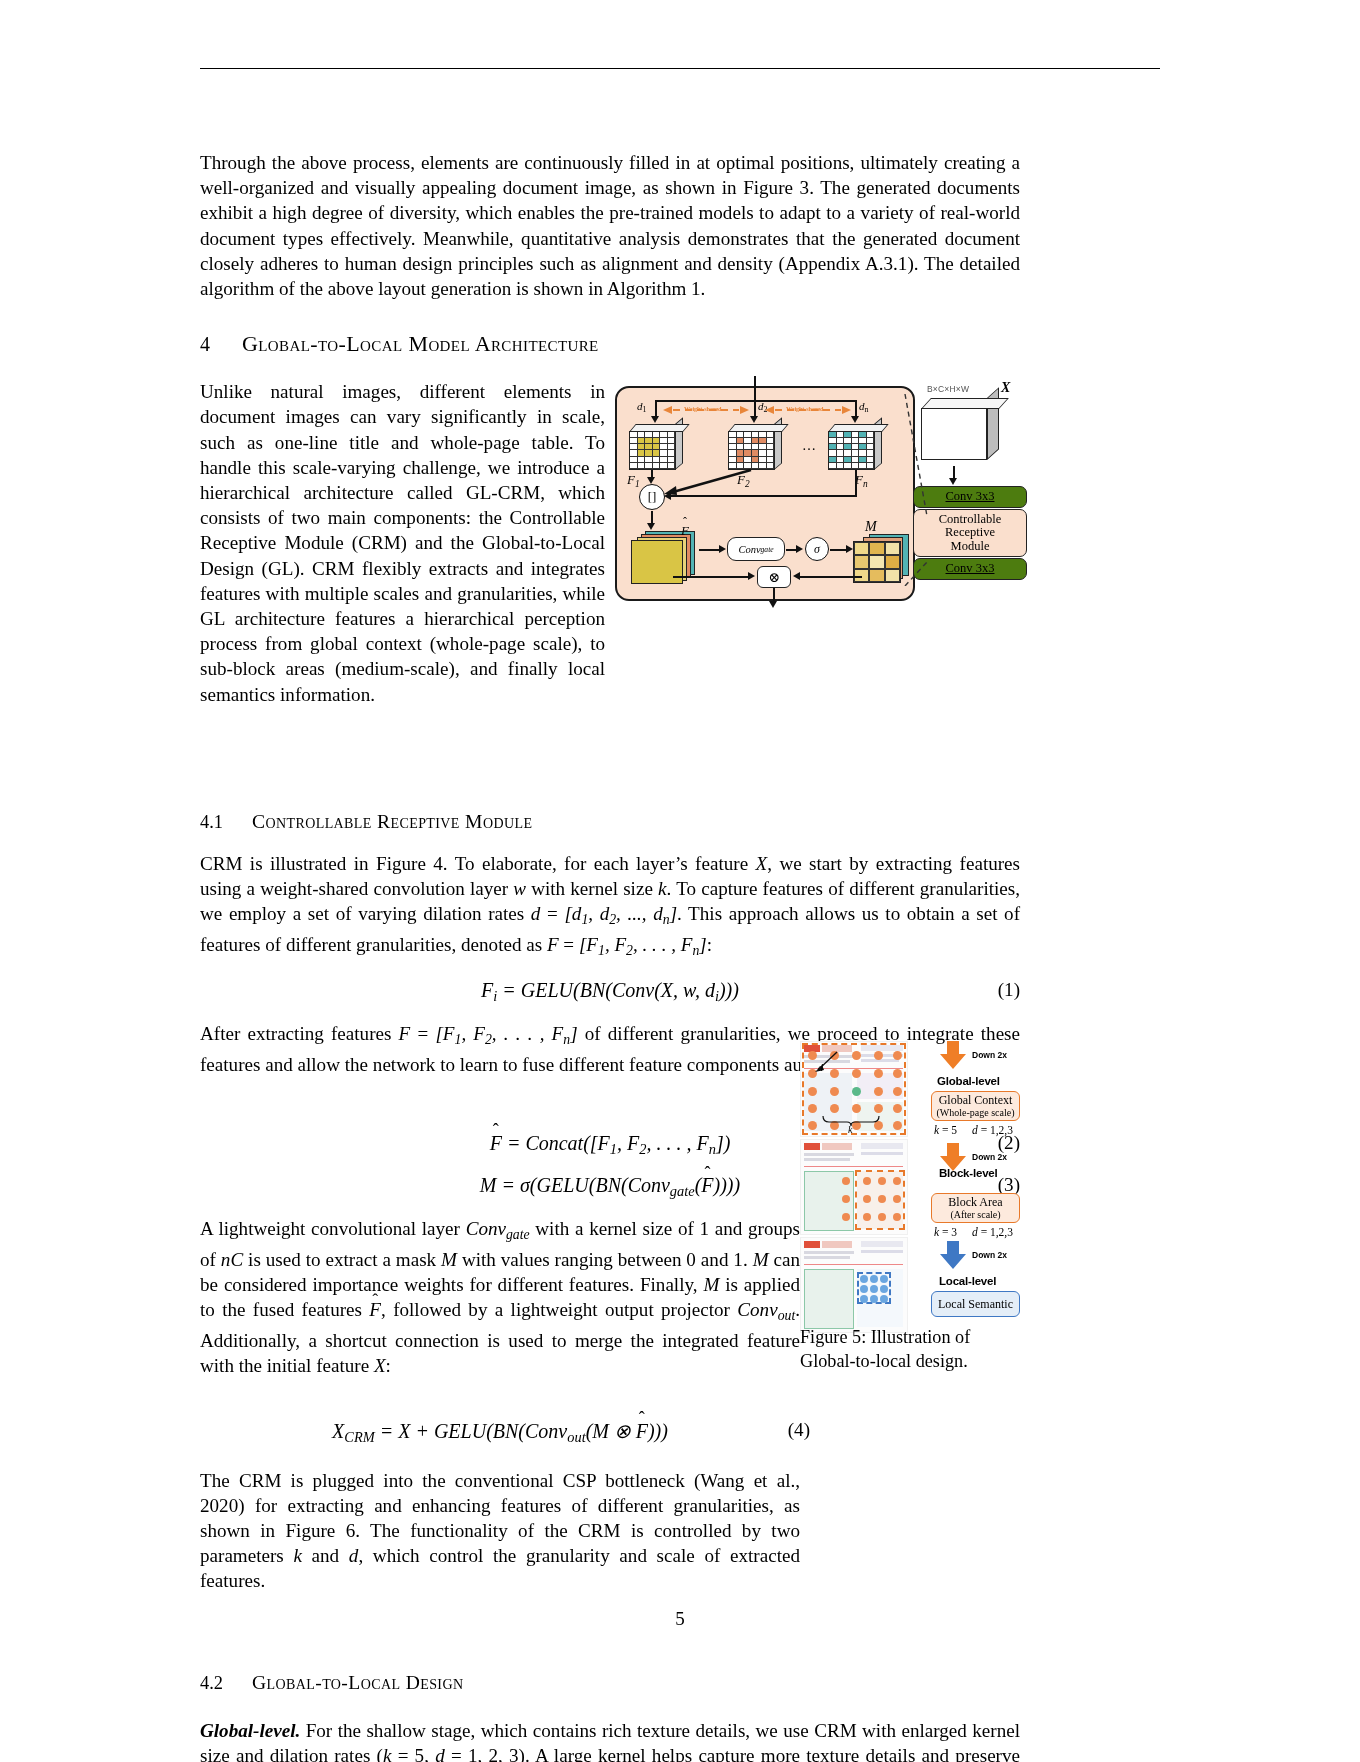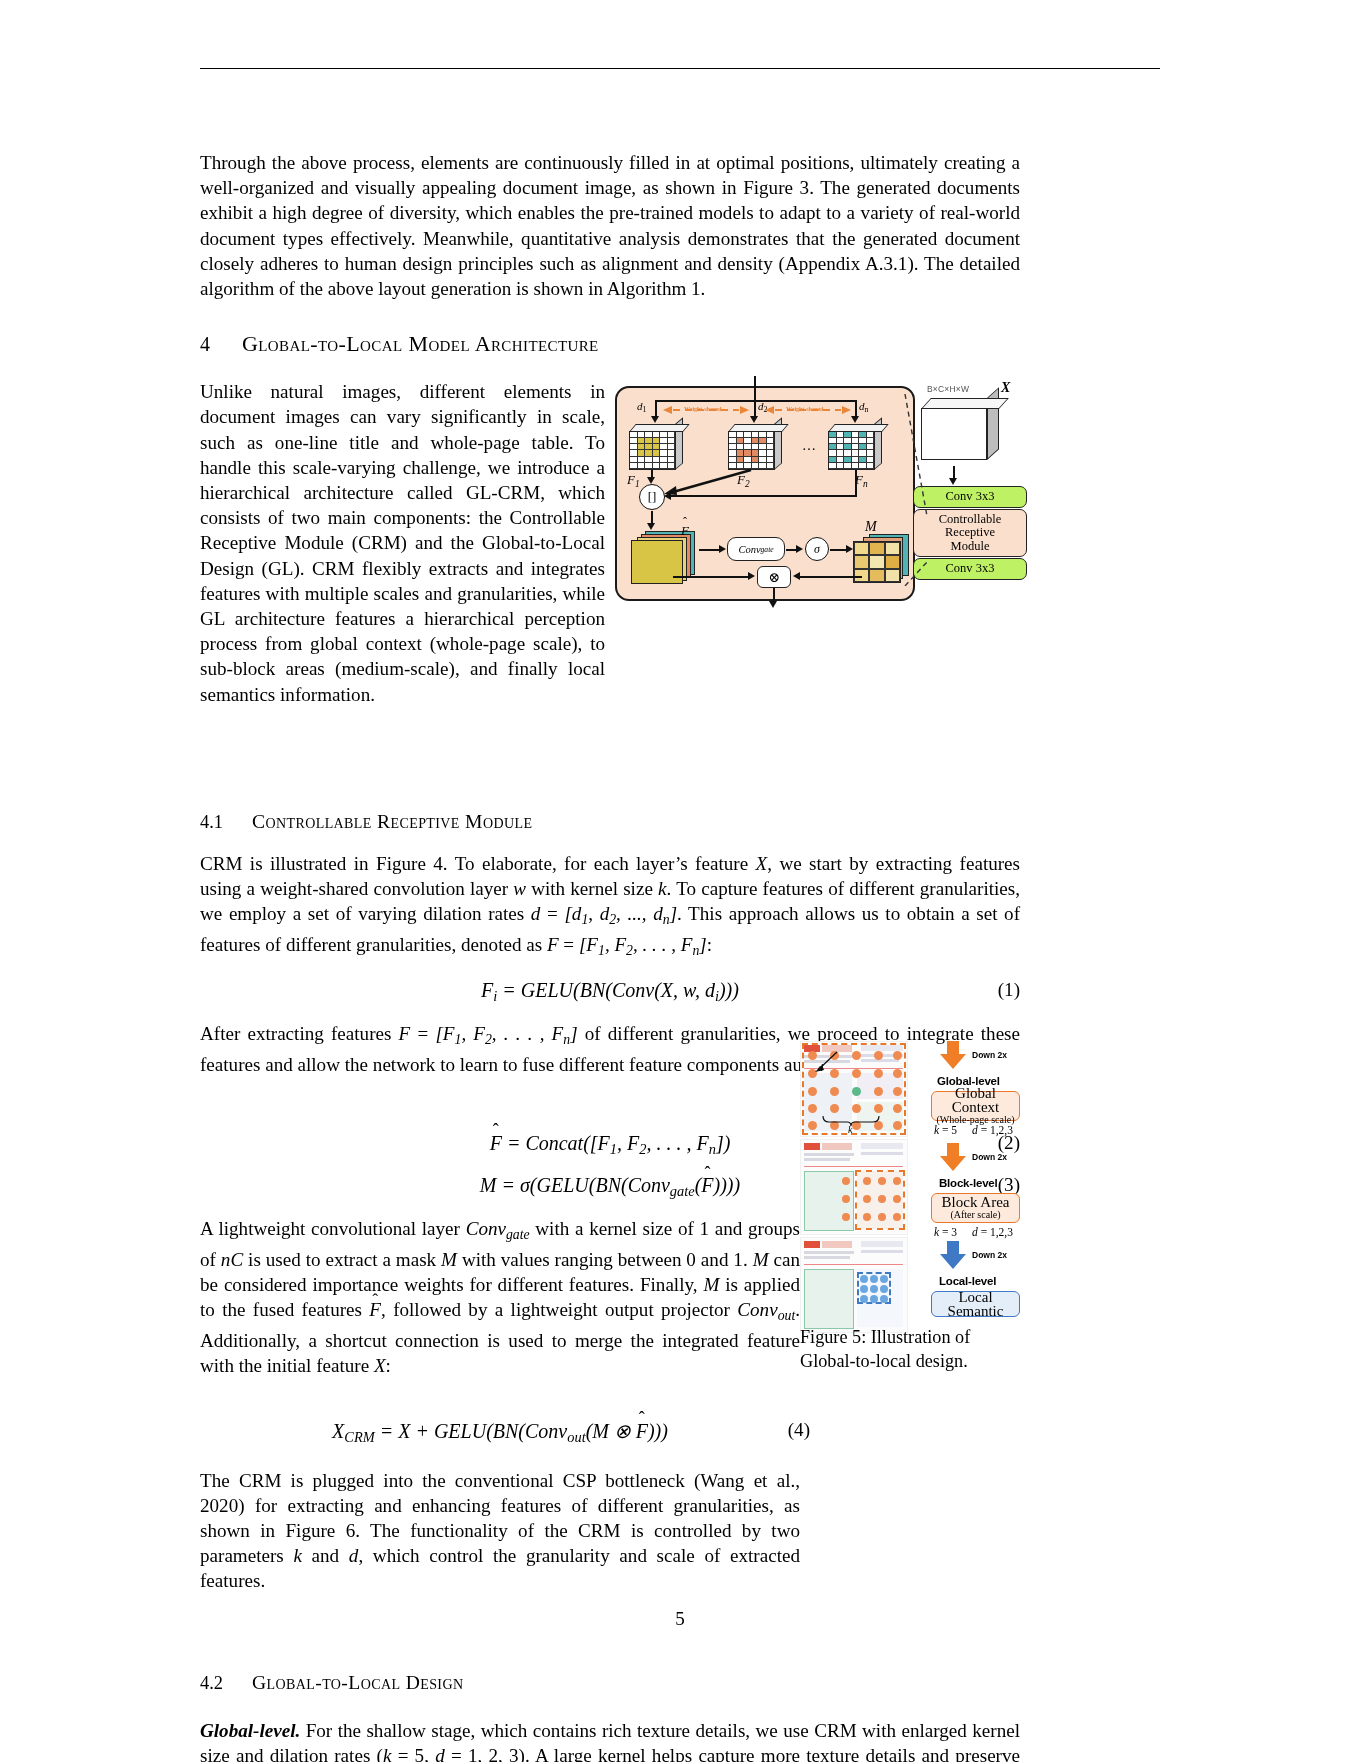--- a/index.html
+++ b/index.html
@@ -217,21 +217,21 @@
     position: absolute;
     border: 1.5px solid #222;
     border-radius: 7px;
     box-sizing: border-box;
     display: flex; align-items: center; justify-content: center;
     text-align: center;
     font-size: 12.5px;
     line-height: 13.5px;
     font-family: "Liberation Serif", serif;
   }
-  .blk-blue { background: #bef264; }
+  .blk-blue { background: #4d7c0f; text-decoration: underline; }
   .blk-peach { background: #fadfcd; }
   .bchw {
     position: absolute;
     font-size: 8.5px;
     font-family: "Liberation Sans", sans-serif;
     color: #555;
     letter-spacing: 0.2px;
   }
   .xlbl { position: absolute; font-size: 14px; font-style: italic; font-weight: bold;}
 
@@ -266,21 +266,21 @@
     letter-spacing: -0.2px;
     white-space: nowrap;
   }
   .lvl-box {
     position: absolute;
     border-radius: 6px;
     box-sizing: border-box;
     text-align: center;
     display: flex; flex-direction: column; align-items: center; justify-content: center;
   }
-  .lvl-box .l1 { font-size: 15px; line-height: 14px; }
+  .lvl-box .l1 { font-size: 12px; line-height: 14px; }
   .lvl-box .l2 { font-size: 10px; line-height: 12px; }
   .kd { position: absolute; font-size: 11.5px; white-space: nowrap; }
   .downlbl {
     position: absolute;
     font-family: "Liberation Sans", sans-serif;
     font-weight: bold;
     font-size: 8.5px;
     white-space: nowrap;
   }
   .pnum {
@@ -712,21 +712,21 @@
       <div class="dot" style="left:77px; top:73px; width:8px; height:8px; background:#ef8a50;"></div>
       <div class="dot" style="left:92px; top:73px; width:8px; height:8px; background:#ef8a50;"></div>
     </div>
 
     <div class="bigarrow" style="left:140px; top:108px;">
       <svg width="26" height="28">
           <polygon points="7,0 19,0 19,13 26,13 13,28 0,13 7,13" fill="#ef7e27"></polygon>
         </svg>
     </div>
     <div class="downlbl" style="left:172px; top:117px;">Down 2x</div>
-    <div class="lvl-title" style="left:139px; top:142px;">Block-level</div>
+    <div class="lvl-title" style="left:139px; top:132px;">Block-level</div>
     <div class="lvl-box" style="left:131px; top:158px; width:89px; height:30px; border:1.6px solid #e8792a; background:#fdeadd;">
       <span class="l1">Block Area</span>
       <span class="l2">(After scale)</span>
     </div>
     <div class="kd" style="left:134px; top:191px;"><i>k</i> = 3</div>
     <div class="kd" style="left:172px; top:191px;"><i>d</i> = 1,2,3</div>
 
     <div class="doc-thumb" style="left:0px; top:202px; width:106px; height:94px; background:#fcfcfc; border:1px solid #f0f0f0;">
       <div style="position:absolute;left:3px;top:3px;width:16px;height:7px;background:#e0503a;"></div>
       <div style="position:absolute;left:21px;top:3px;width:30px;height:7px;background:#f0c8c0;"></div>

